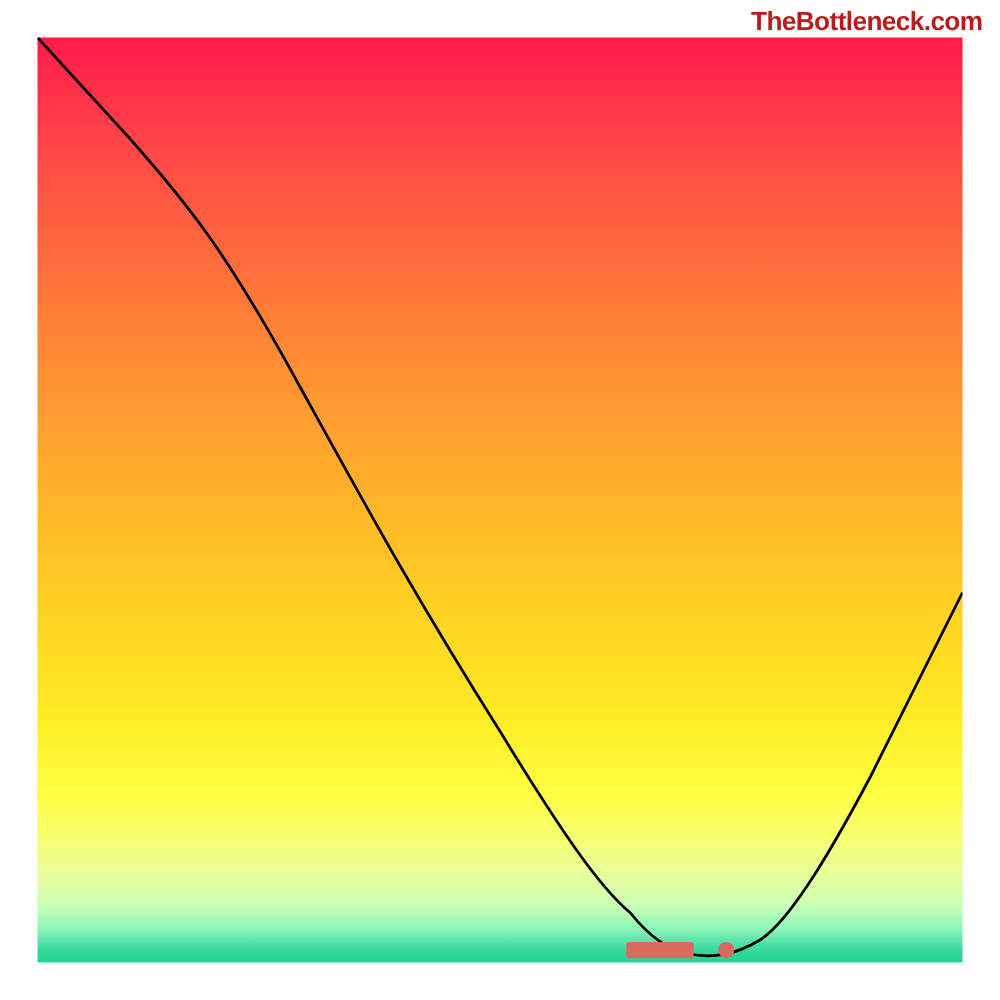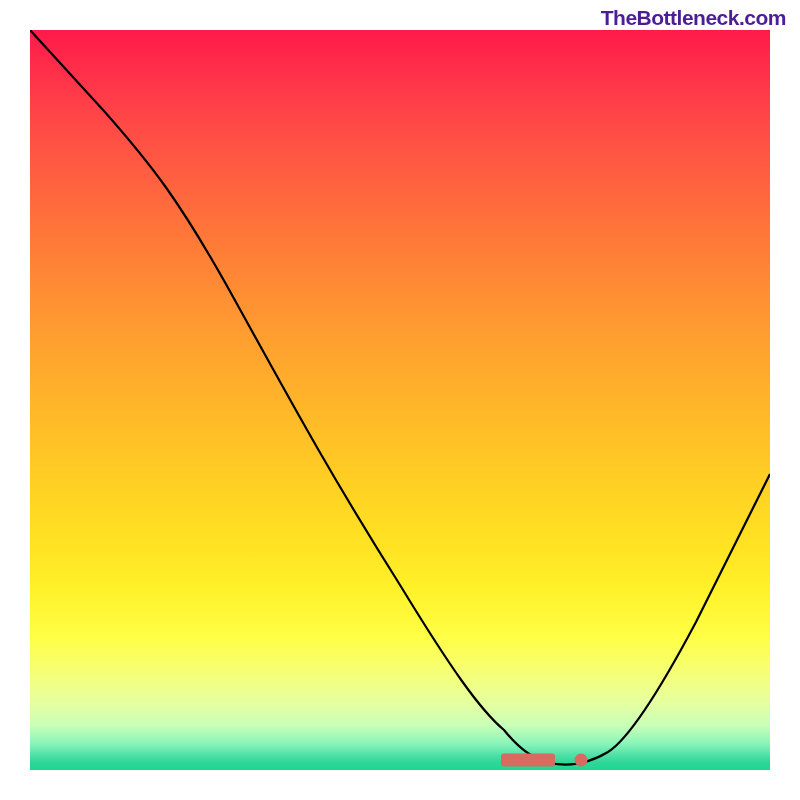--- a/index.html
+++ b/index.html
@@ -10,21 +10,21 @@
     font-family: Arial, sans-serif;
     position: relative;
     overflow: hidden;
   }
   .watermark {
     position: absolute;
     top: 6px;
     right: 14px;
     font-size: 21px;
     font-weight: bold;
-    color: #4c1d95;
+    color: #b91c1c;
     font-family: Arial, Helvetica, sans-serif;
     letter-spacing: -0.5px;
   }
   .plot-area {
     position: absolute;
     top: 30px;
     left: 30px;
     width: 740px;
     height: 740px;
   }

